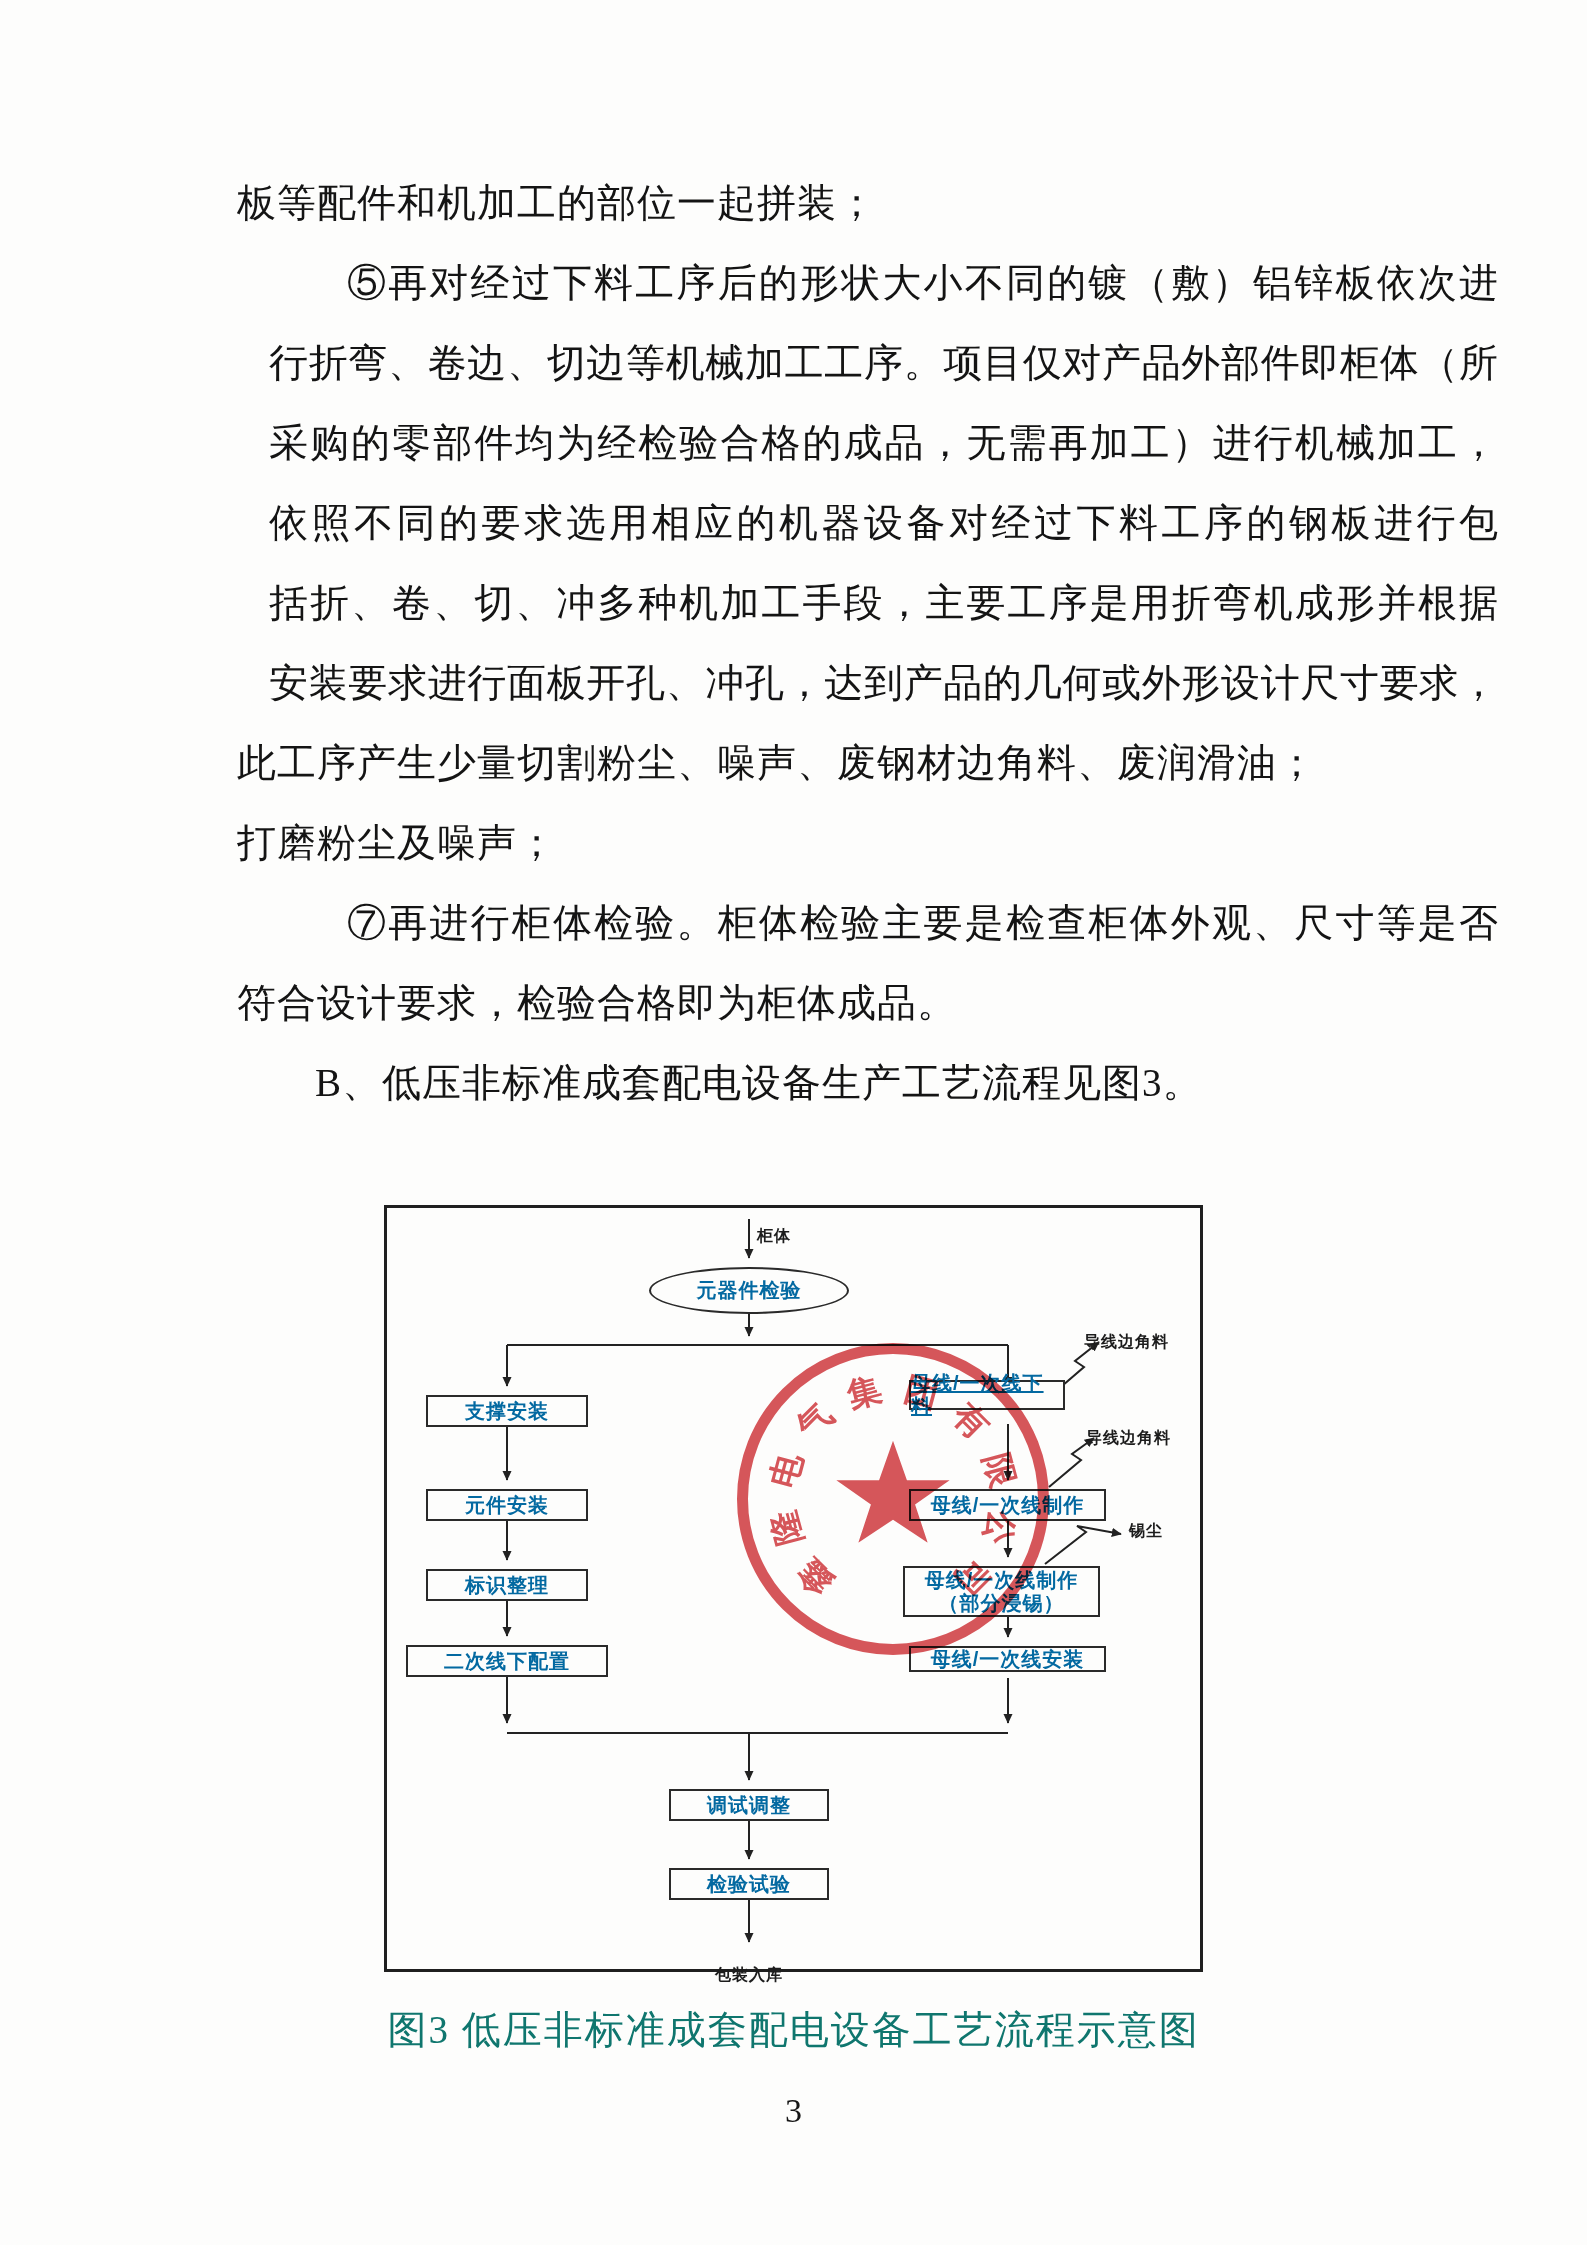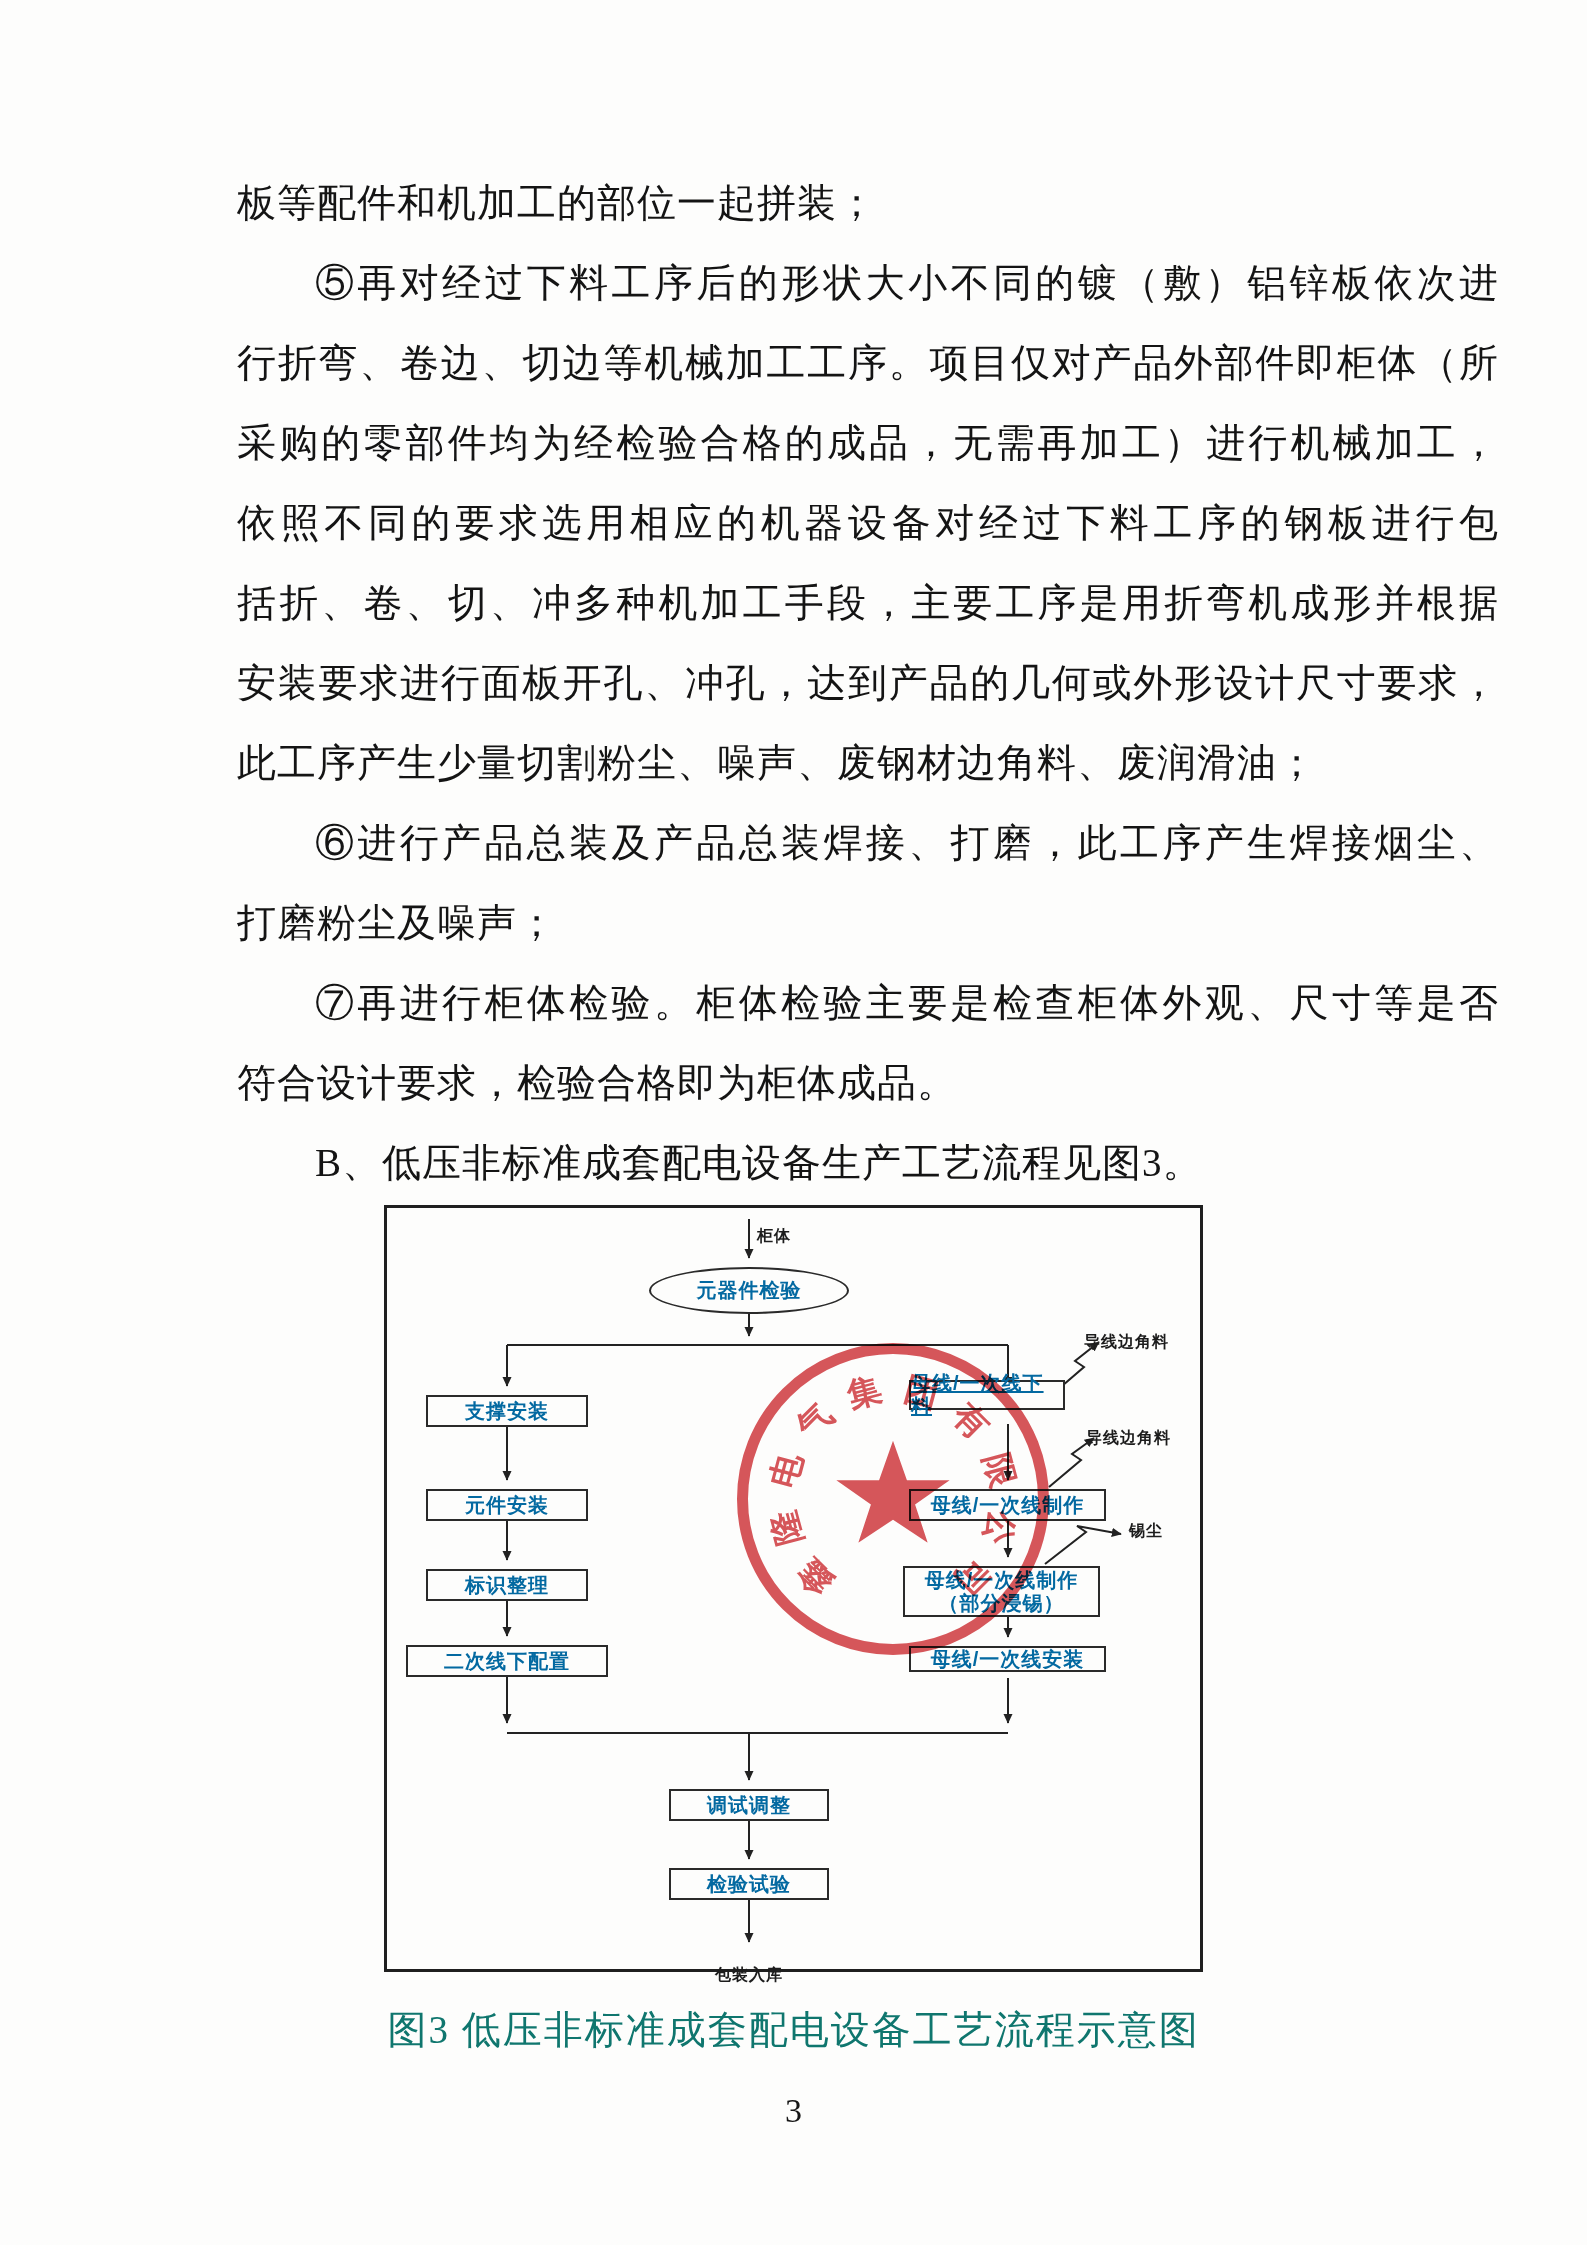--- a/index.html
+++ b/index.html
@@ -20,20 +20,21 @@
     height:80px;line-height:80px;
     font-size:39px;
     letter-spacing:1px;
     white-space:nowrap;
   }
   .bline.justify{
     white-space:normal;
     text-align:justify;
     text-align-last:justify;
     letter-spacing:0;
+    margin-left:32px;
   }
   .bline.indent{padding-left:78px;}
   .bline.justify.indent{padding-left:0;text-indent:78px;}
 
   
   .figure{
     position:absolute;left:384px;top:1205px;
     width:819px;height:767px;
     border:3px solid #1f1f1f;
     box-sizing:border-box;
@@ -106,21 +107,20 @@
 
   <div class="text-block">
     <div class="bline">板等配件和机加工的部位一起拼装；</div>
     <div class="bline justify indent">⑤再对经过下料工序后的形状大小不同的镀（敷）铝锌板依次进</div>
     <div class="bline justify">行折弯、卷边、切边等机械加工工序。项目仅对产品外部件即柜体（所</div>
     <div class="bline justify">采购的零部件均为经检验合格的成品，无需再加工）进行机械加工，</div>
     <div class="bline justify">依照不同的要求选用相应的机器设备对经过下料工序的钢板进行包</div>
     <div class="bline justify">括折、卷、切、冲多种机加工手段，主要工序是用折弯机成形并根据</div>
     <div class="bline justify">安装要求进行面板开孔、冲孔，达到产品的几何或外形设计尺寸要求，</div>
     <div class="bline">此工序产生少量切割粉尘、噪声、废钢材边角料、废润滑油；</div>
-    <div class="bline justify indent">⑥进行产品总装及产品总装焊接、打磨，此工序产生焊接烟尘、</div>
     <div class="bline">打磨粉尘及噪声；</div>
     <div class="bline justify indent">⑦再进行柜体检验。柜体检验主要是检查柜体外观、尺寸等是否</div>
     <div class="bline">符合设计要求，检验合格即为柜体成品。</div>
     <div class="bline indent">B、低压非标准成套配电设备生产工艺流程见图3。</div>
   </div>
 
   <div class="figure">
     <div class="fig-inner">
 
       <svg class="connectors" width="813" height="761" viewBox="0 0 813 761">

